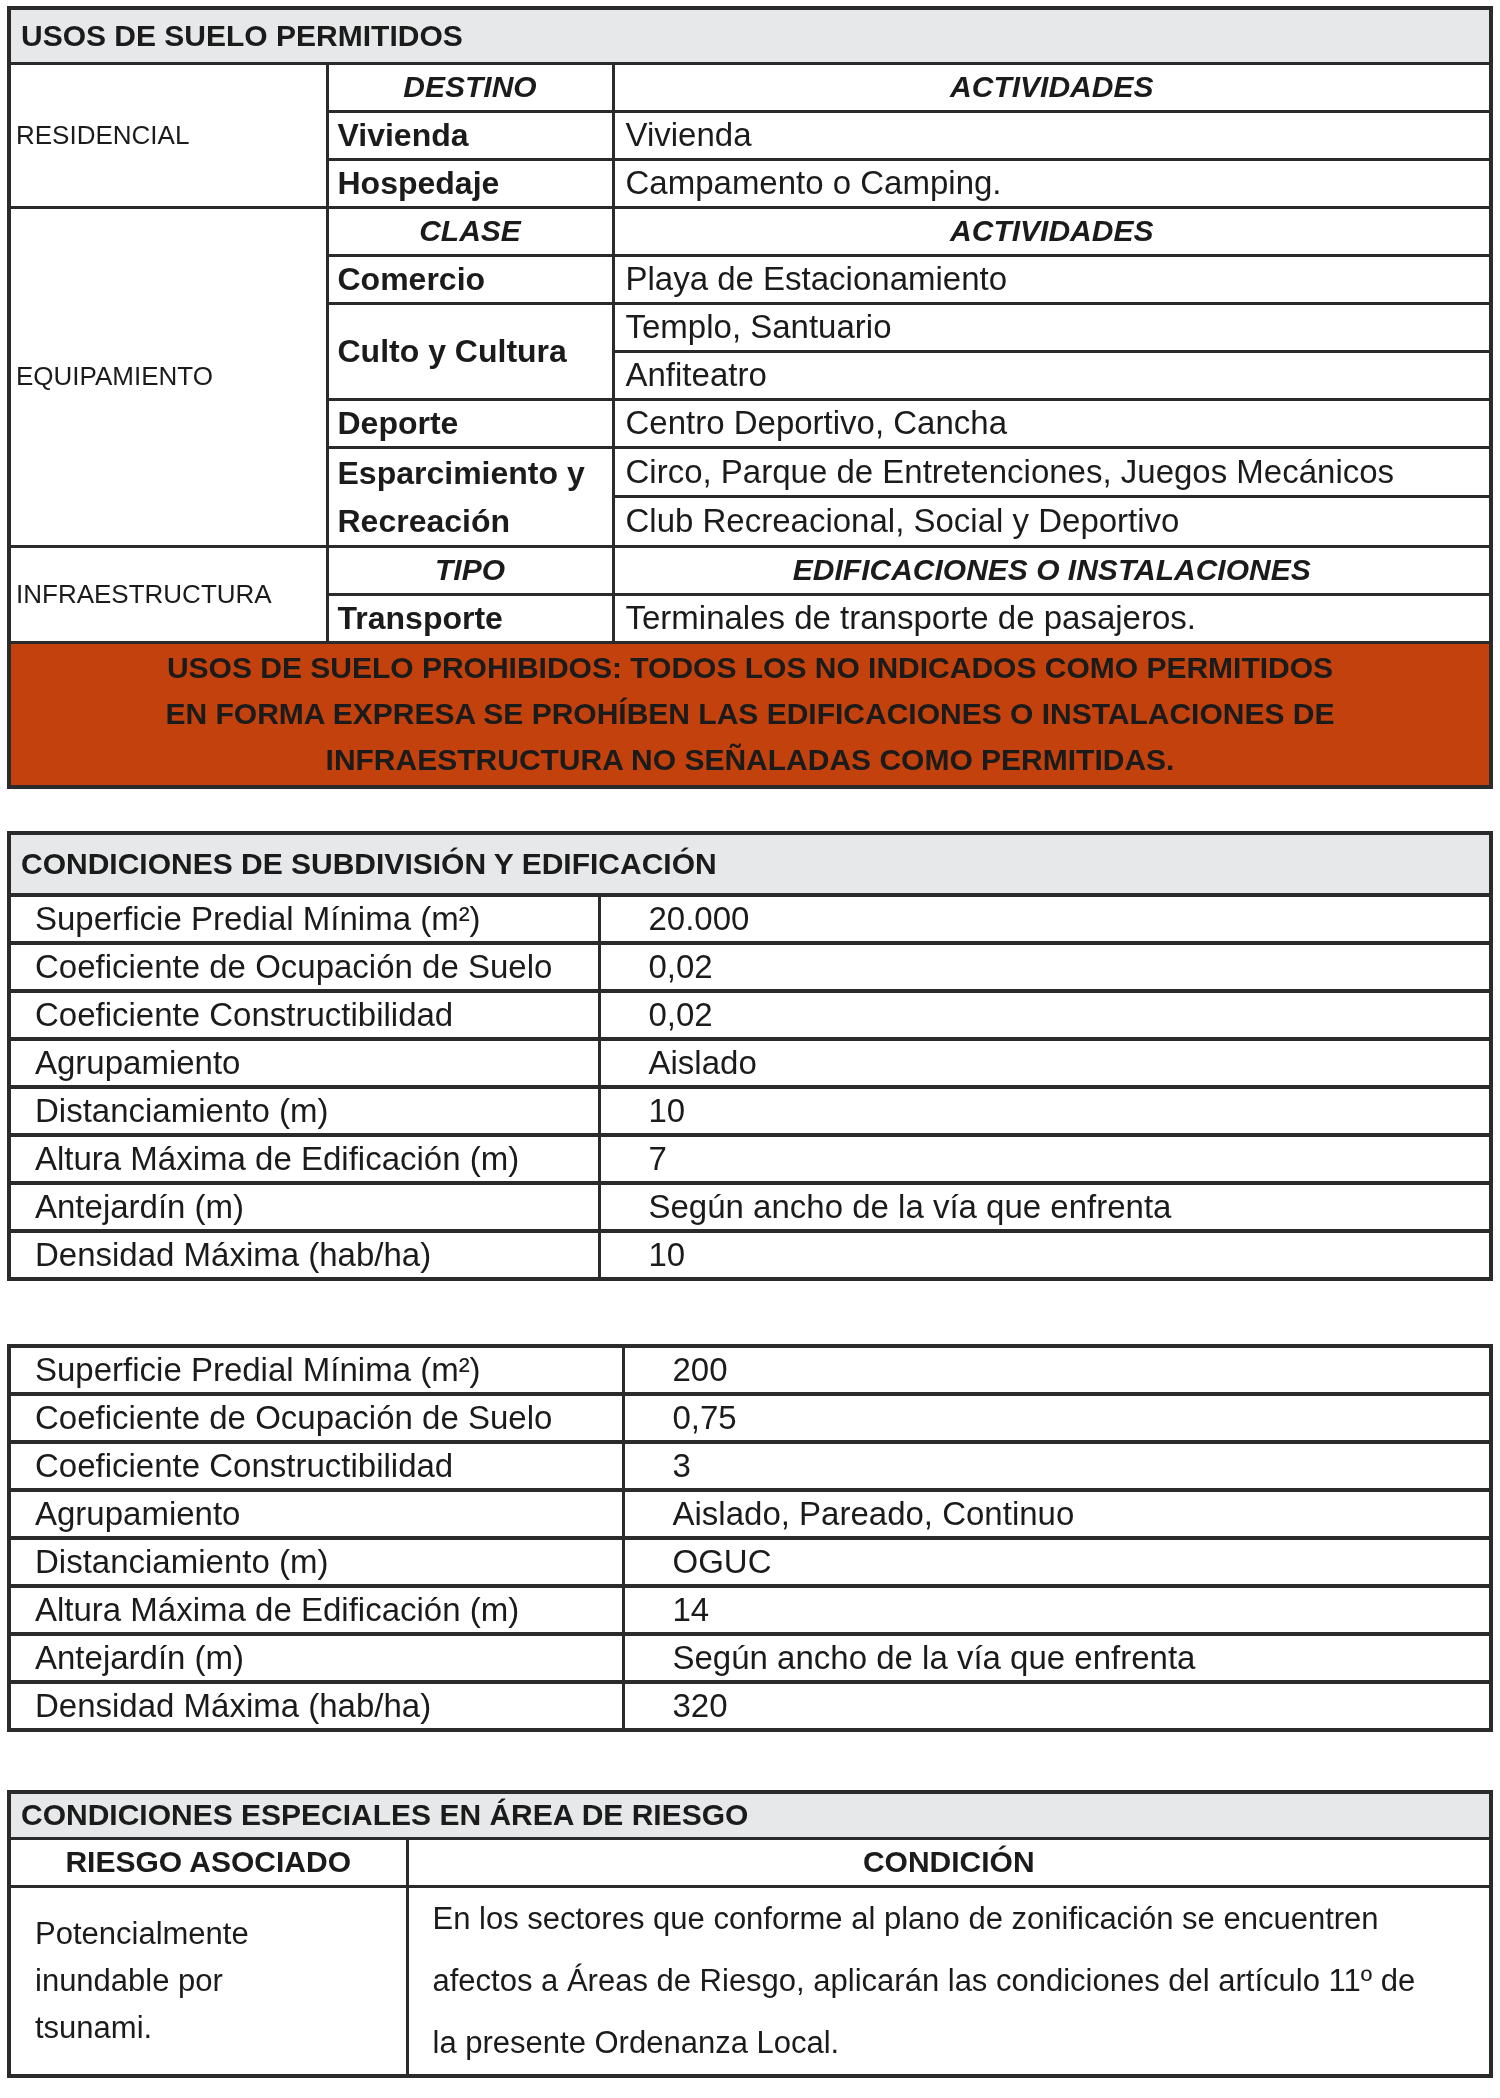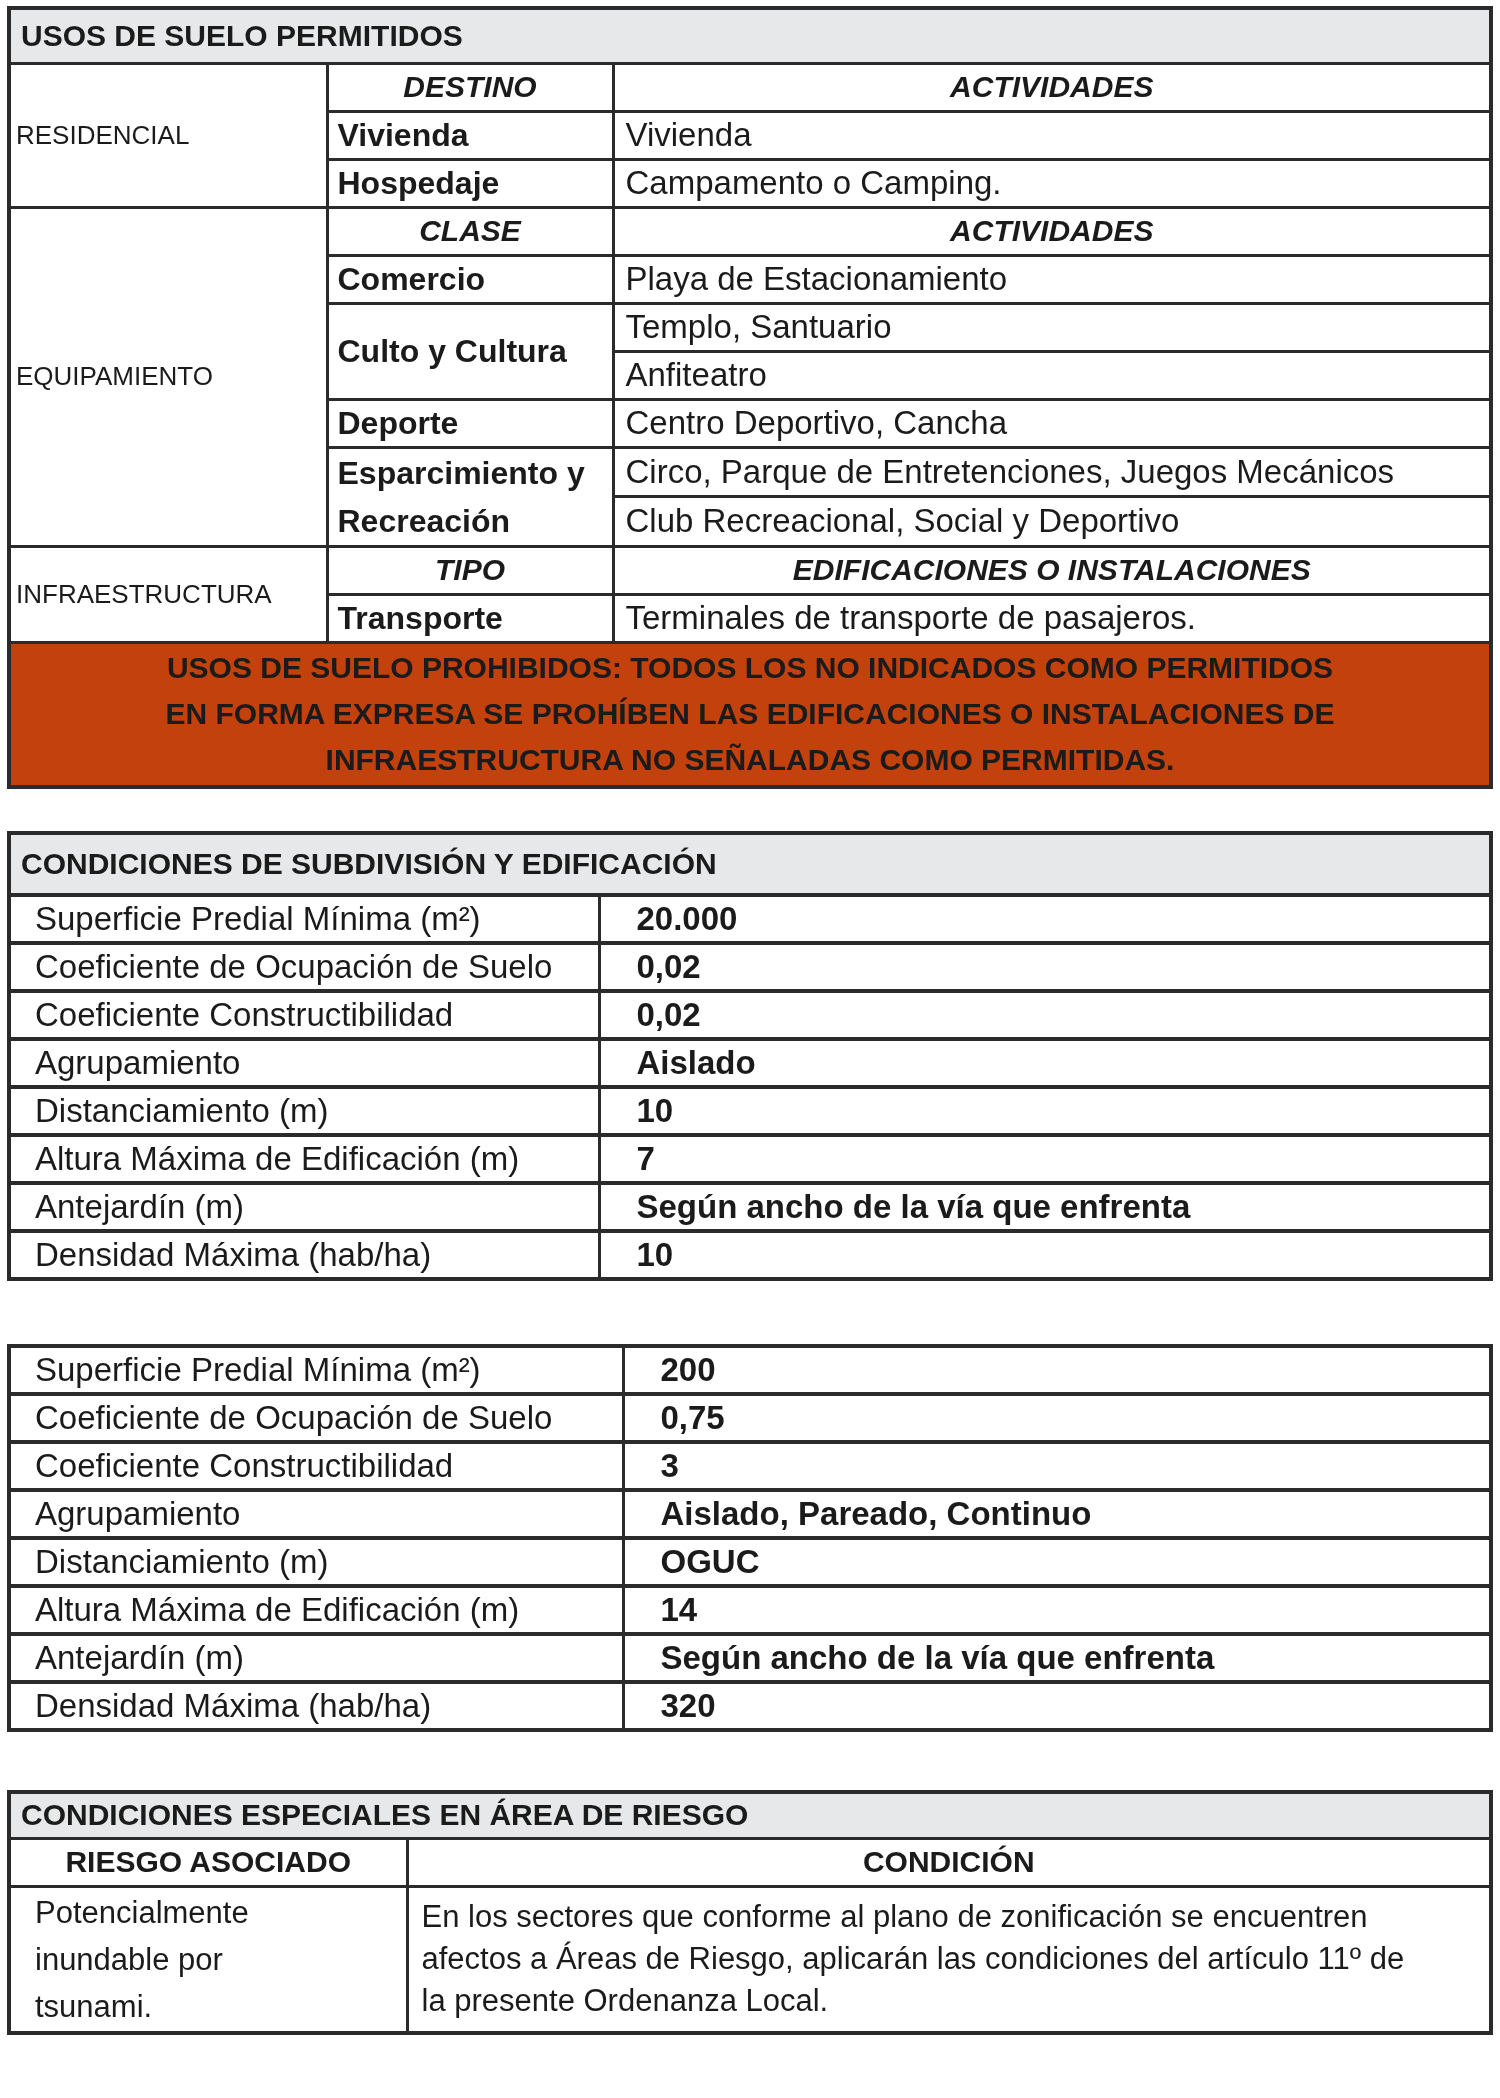--- a/index.html
+++ b/index.html
@@ -68,41 +68,41 @@
   .multiline { white-space: pre-line; }
   .t1 .lbl.multiline { line-height: 48px; }
 
   
   .t2, .t3 { margin-top: 0; }
   .t2 td, .t3 td { border-width: 4px 3px; }
   .t2 tr, .t3 tr { height: 48px; }
   .t2 tr.title-row { height: 62px; }
   .t3 tr.title-row { height: 57px; }
   .t2 .label, .t3 .label { padding-left: 24px; }
-  .t2 .value, .t3 .value { padding-left: 36px; font-weight: bold; }
+  .t2 .value, .t3 .value { padding-left: 48px; }
 
   
   .t4 tr.title-row { height: 46px; margin-top: 13px; }
   .t4 tr.header-row { height: 48px; }
   .t4 tr.content-row { height: 147px; }
   .t4 .hdr {
     font-weight: bold;
     text-align: center;
     font-size: 30px;
   }
   .t4 .risk-cell {
     padding-left: 24px;
     font-size: 31px;
     line-height: 47px;
     vertical-align: middle;
   }
   .t4 .cond-cell {
-    padding-left: 13px;
+    padding-left: 24px;
     font-size: 31px;
-    line-height: 42px;
+    line-height: 62px;
     vertical-align: middle;
   }
 
   .gap1 { height: 42px; }
   .gap2 { height: 63px; }
   .gap3 { height: 58px; }
 </style>
 </head>
 <body>
 

